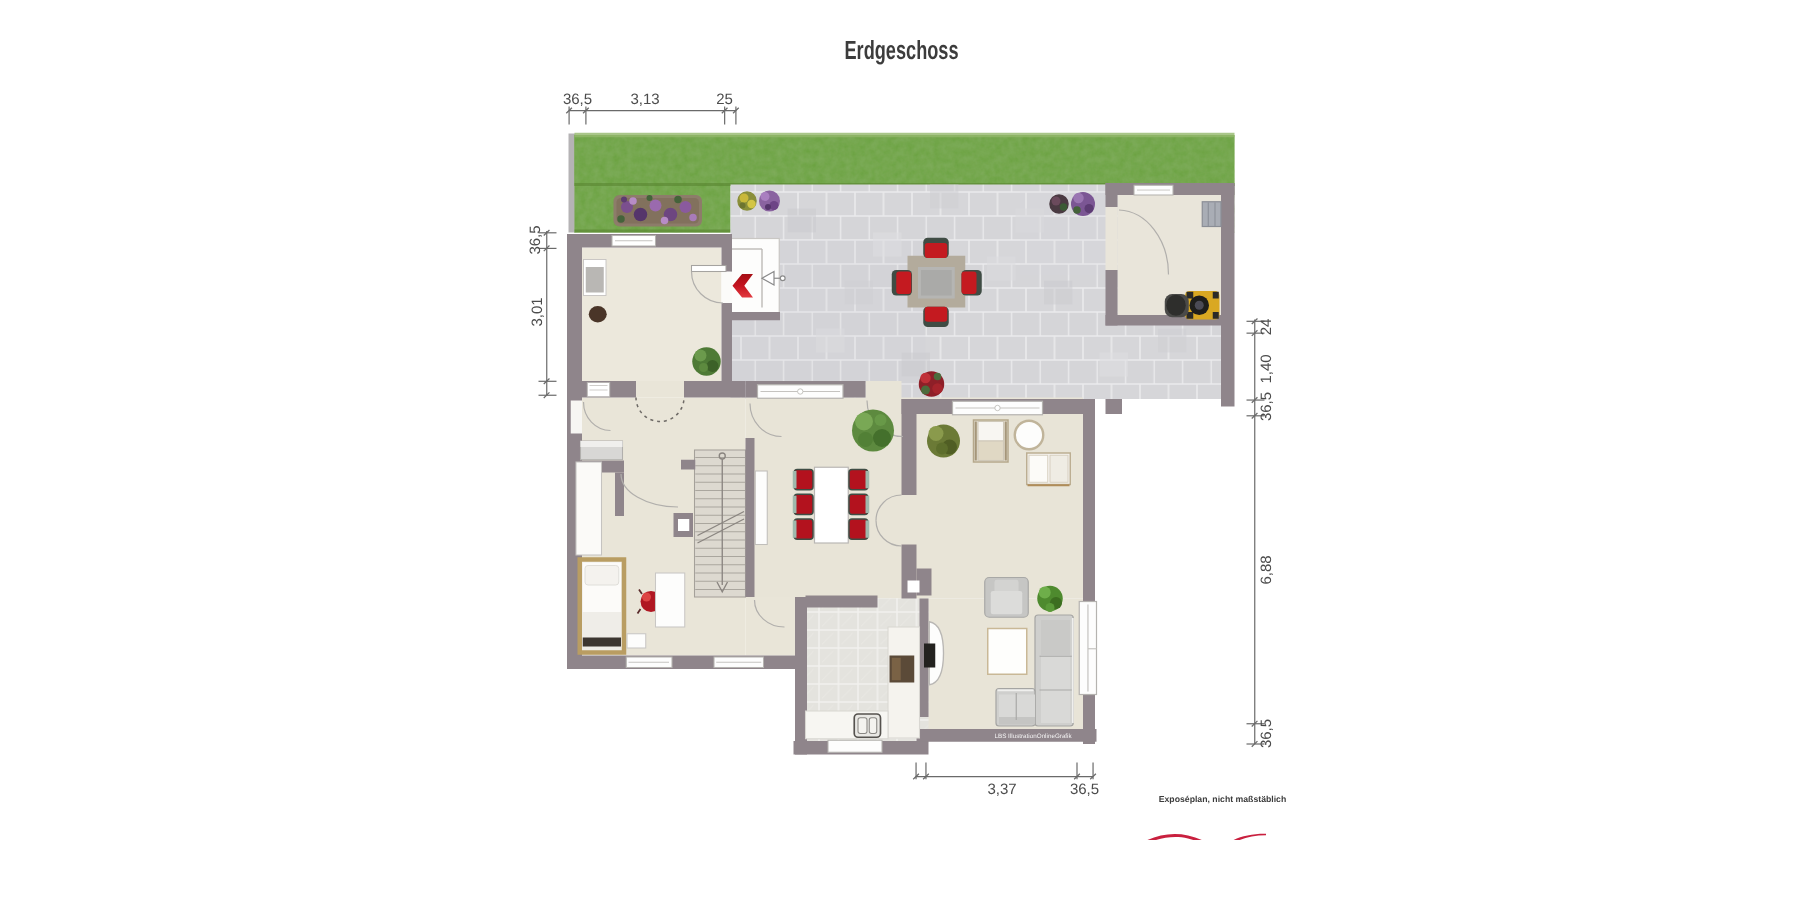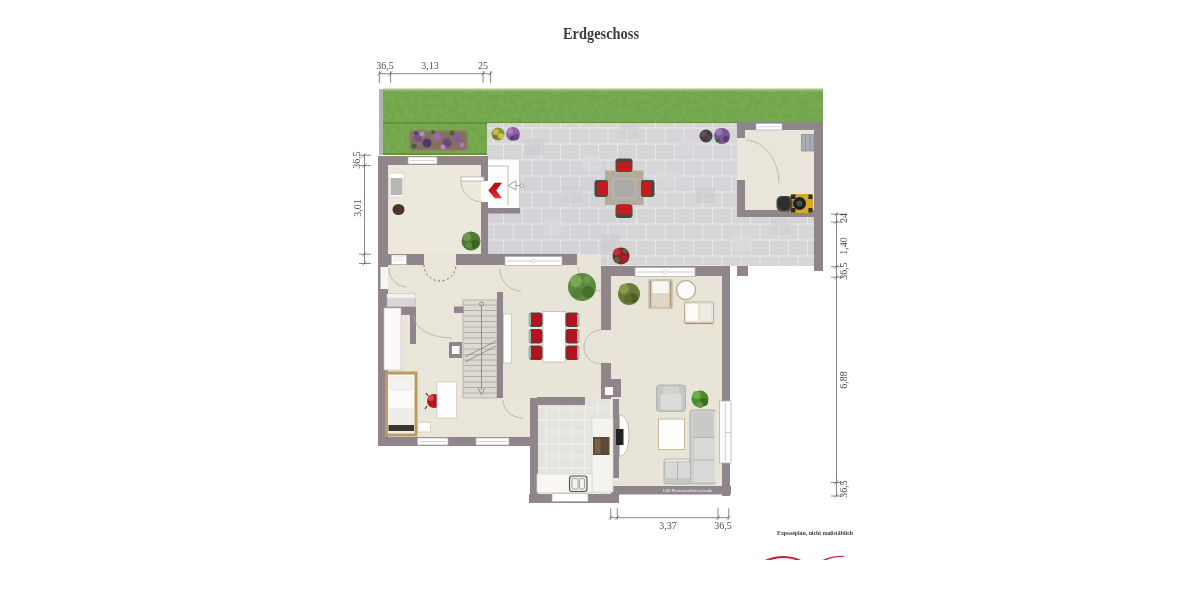--- a/index.html
+++ b/index.html
@@ -1,17 +1,17 @@
 <!DOCTYPE html>
 <html><head>
 <meta charset="utf-8">
 <style>
   html,body{margin:0;padding:0;background:#ffffff;}
   .page{position:relative;width:1200px;height:560px;background:#ffffff;overflow:hidden;
-        font-family:Liberation Serif, serif;}
+        font-family:Liberation Sans, sans-serif;}
 </style>
 </head>
 <body>
 <div class="page">
 <svg width="1200" height="600" viewBox="0 0 1200 600" xmlns="http://www.w3.org/2000/svg">
 <defs>
   <pattern id="pav" width="19" height="32" patternUnits="userSpaceOnUse">
     <rect x="0" y="0" width="19" height="32" fill="#ebebed"></rect>
     <rect x="0.5" y="0.5" width="18" height="15" fill="#d6d6d9"></rect>
     <rect x="-9" y="16.5" width="18" height="15" fill="#d5d5d8"></rect>

